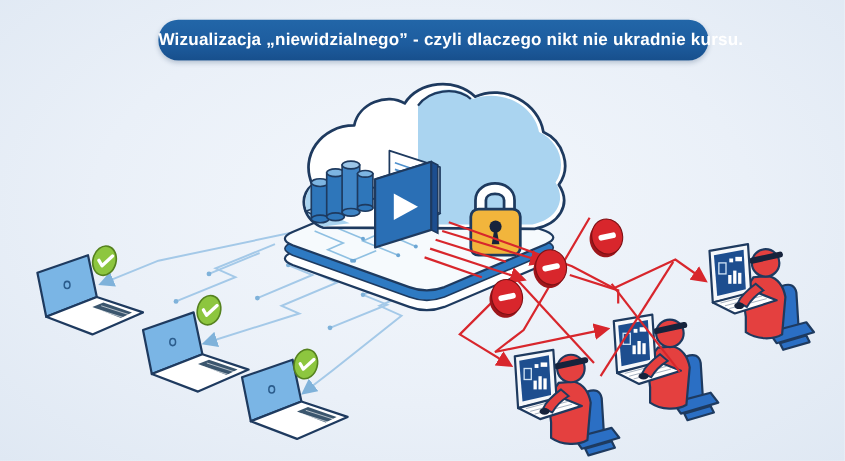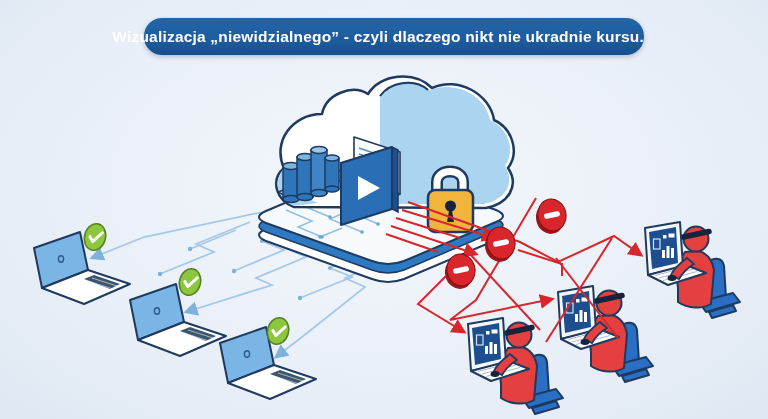--- a/index.html
+++ b/index.html
@@ -4,21 +4,21 @@
 <style>
   html,body{margin:0;padding:0;}
   .stage{
     position:relative;width:768px;height:419px;overflow:hidden;
     background:radial-gradient(ellipse at 50% 45%, #f3f7fc 0%, #eaf0f8 55%, #dfe8f3 100%);
     font-family:"Liberation Sans", sans-serif;
   }
   .title-bar{
     position:absolute;left:144px;top:18px;width:500px;height:37px;
     background:linear-gradient(180deg,#2266a8 0%,#1d5c9e 60%,#174f8c 100%);
-    border-radius:18px;display:flex;align-items:center;justify-content:flex-end;
+    border-radius:18px;display:flex;align-items:center;justify-content:flex-start;
     box-shadow:0 2px 5px rgba(20,50,90,.25);
   }
   .title-bar span{
     color:#ffffff;font-size:15.5px;font-weight:600;letter-spacing:.2px;white-space:nowrap;
   }
   svg{position:absolute;left:0;top:0;}
 </style>
 </head>
 <body>
 

